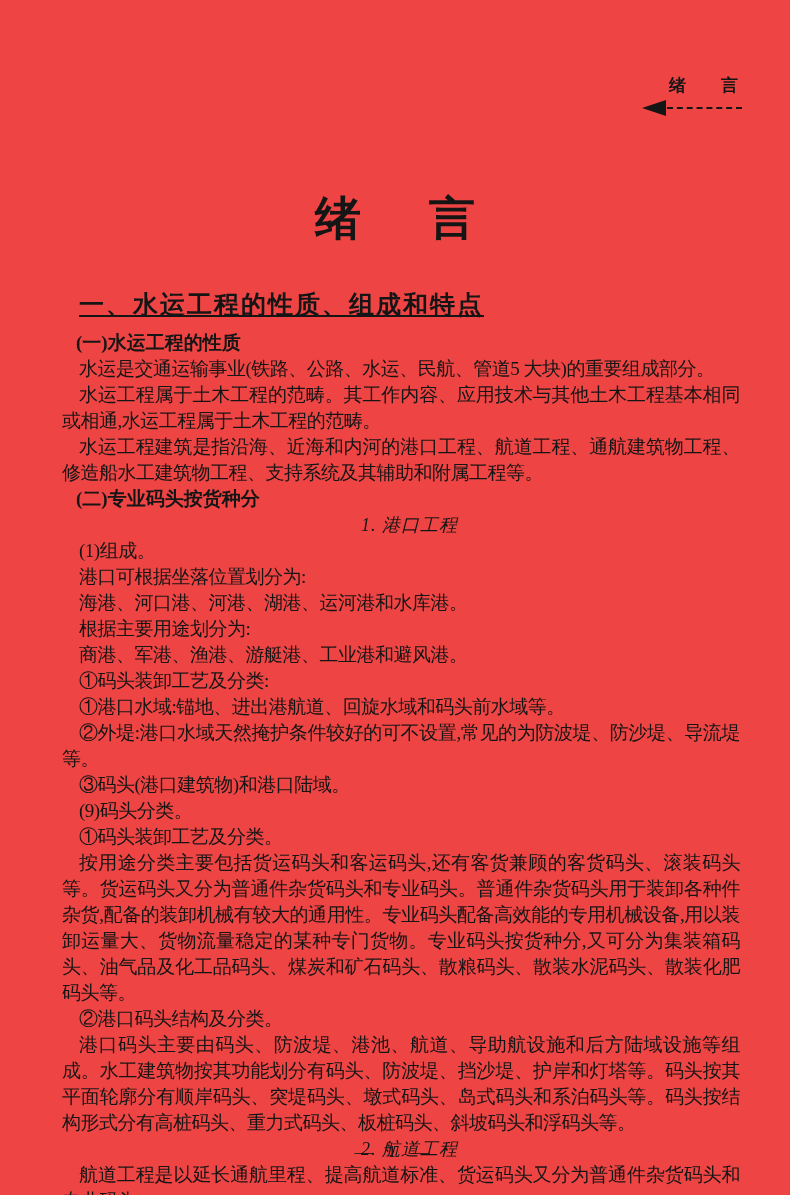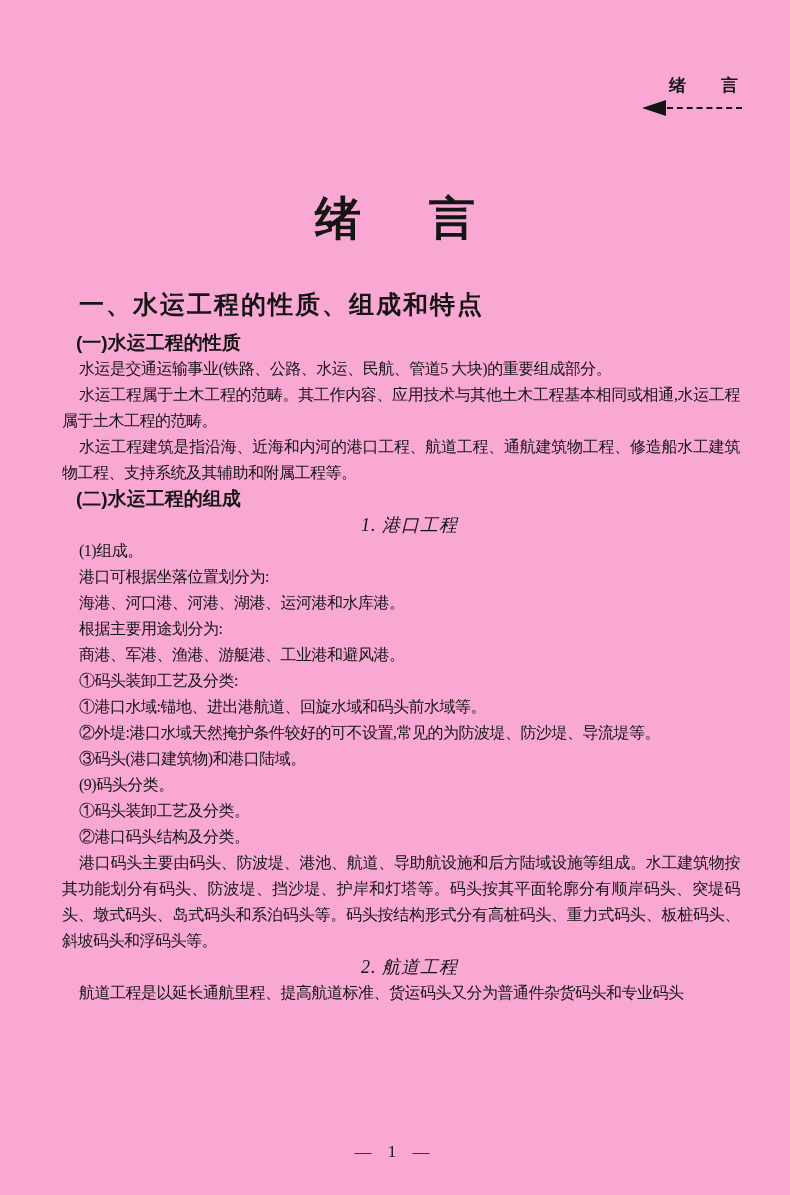--- a/index.html
+++ b/index.html
@@ -4,21 +4,21 @@
 <style>
   html, body {
     margin: 0;
     padding: 0;
     background: #e8e8e8;
   }
   .page {
     position: relative;
     width: 790px;
     height: 1195px;
-    background: #f9a8d4;
+    background: #ef4444;
     color: #151515;
     font-family: "Liberation Serif", serif;
     overflow: hidden;
   }
 
   
   .running-header {
     position: absolute;
     top: 74px;
     right: 48px;
@@ -74,32 +74,33 @@
     left: 62px;
     width: 678px;
   }
   .section-heading {
     font-size: 25px;
     font-weight: bold;
     letter-spacing: 2px;
     margin: 0 0 10px 17px;
     line-height: 30px;
     white-space: nowrap;
+    text-decoration: underline;
   }
   .blk {
     margin: 0;
-    font-size: 16px;
+    font-size: 19px;
     line-height: 26px;
     letter-spacing: -0.5px;
     text-align: justify;
     text-justify: inter-ideograph;
   }
   .blk.indent { text-indent: 17px; }
   .blk.subhead {
-    font-family: Liberation Sans, sans-serif;
+    font-family: Liberation Serif, serif;
     font-weight: bold;
     font-size: 19px;
     letter-spacing: 0;
     text-indent: 14px;
     text-align: left;
   }
   .blk.kai {
     font-style: italic;
     font-size: 18px;
     letter-spacing: 1px;
@@ -134,33 +135,34 @@
 
   <div class="page-title">绪　言</div>
 
   <div class="content">
     <div class="section-heading">一、水运工程的性质、组成和特点</div>
     <div id="content-blocks">
         <p class="blk subhead">(一)水运工程的性质</p>
         <p class="blk indent">水运是交通运输事业(铁路、公路、水运、民航、管道5 大块)的重要组成部分。</p>
         <p class="blk indent">水运工程属于土木工程的范畴。其工作内容、应用技术与其他土木工程基本相同或相通,水运工程属于土木工程的范畴。</p>
         <p class="blk indent">水运工程建筑是指沿海、近海和内河的港口工程、航道工程、通航建筑物工程、修造船水工建筑物工程、支持系统及其辅助和附属工程等。</p>
-        <p class="blk subhead">(二)水运工程的组成</p>
+        <p class="blk subhead">(二)专业码头按货种分</p>
         <p class="blk kai">1. 港口工程</p>
         <p class="blk indent">(1)组成。</p>
         <p class="blk indent">港口可根据坐落位置划分为:</p>
         <p class="blk indent">海港、河口港、河港、湖港、运河港和水库港。</p>
         <p class="blk indent">根据主要用途划分为:</p>
         <p class="blk indent">商港、军港、渔港、游艇港、工业港和避风港。</p>
         <p class="blk indent">①码头装卸工艺及分类:</p>
         <p class="blk indent">①港口水域:锚地、进出港航道、回旋水域和码头前水域等。</p>
         <p class="blk indent">②外堤:港口水域天然掩护条件较好的可不设置,常见的为防波堤、防沙堤、导流堤等。</p>
         <p class="blk indent">③码头(港口建筑物)和港口陆域。</p>
         <p class="blk indent">(9)码头分类。</p>
         <p class="blk indent">①码头装卸工艺及分类。</p>
+        <p class="blk indent">按用途分类主要包括货运码头和客运码头,还有客货兼顾的客货码头、滚装码头等。货运码头又分为普通件杂货码头和专业码头。普通件杂货码头用于装卸各种件杂货,配备的装卸机械有较大的通用性。专业码头配备高效能的专用机械设备,用以装卸运量大、货物流量稳定的某种专门货物。专业码头按货种分,又可分为集装箱码头、油气品及化工品码头、煤炭和矿石码头、散粮码头、散装水泥码头、散装化肥码头等。</p>
         <p class="blk indent">②港口码头结构及分类。</p>
         <p class="blk indent">港口码头主要由码头、防波堤、港池、航道、导助航设施和后方陆域设施等组成。水工建筑物按其功能划分有码头、防波堤、挡沙堤、护岸和灯塔等。码头按其平面轮廓分有顺岸码头、突堤码头、墩式码头、岛式码头和系泊码头等。码头按结构形式分有高桩码头、重力式码头、板桩码头、斜坡码头和浮码头等。</p>
         <p class="blk kai">2. 航道工程</p>
         <p class="blk indent">航道工程是以延长通航里程、提高航道标准、货运码头又分为普通件杂货码头和专业码头</p>
       </div>
   </div>
 
   <div class="page-number">— 1 —</div>
 
 </div>

